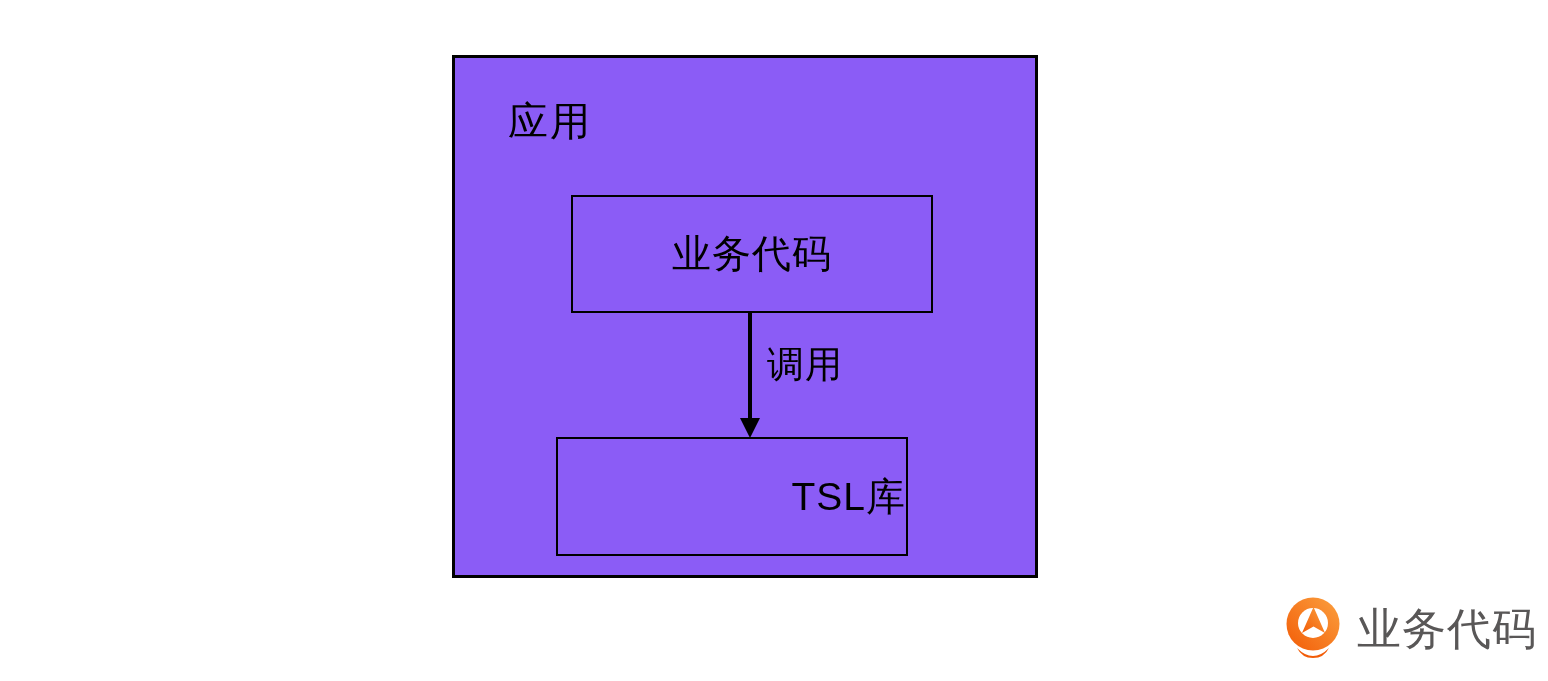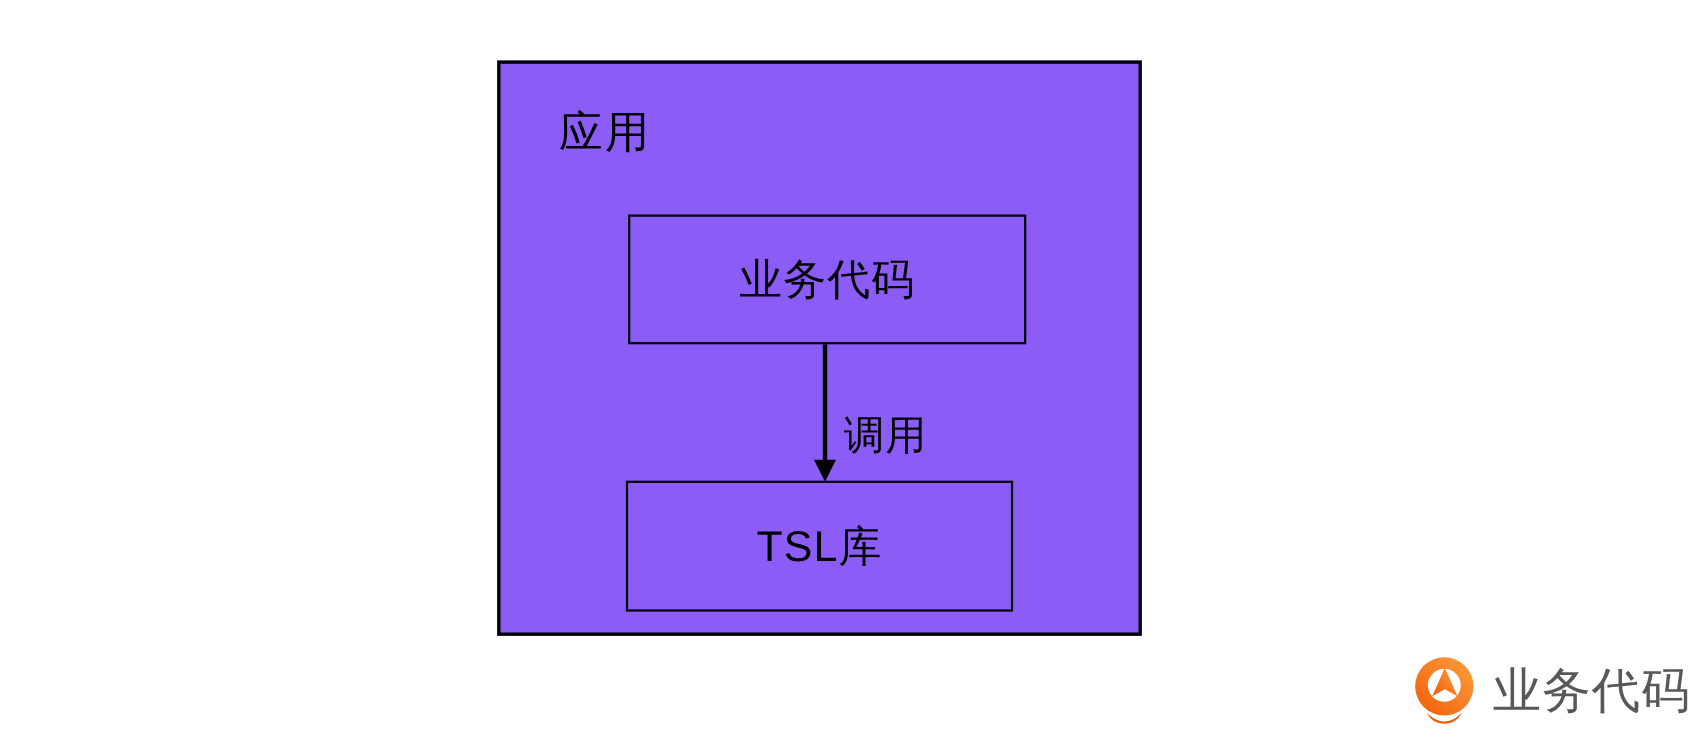--- a/index.html
+++ b/index.html
@@ -49,40 +49,41 @@
   }
 
   .node-business {
     left: 116px;  
     top: 137px;   
     width: 362px;
     height: 118px;
   }
 
   .node-tsl {
-    left: 114px;  
+    left: 101px;  
     top: 379px;   
     width: 352px;
     height: 119px;
+    justify-content: flex-end;
   }
 
   
   .edge-svg {
     position: absolute;
     left: 270px;   
     top: 252px;    
     width: 50px;
     height: 130px;
     overflow: visible;
   }
 
   .edge-label {
     position: absolute;
     left: 312px;   
-    top: 313px;    
+    top: 282px;    
     font-size: 37px;
     color: #000000;
     letter-spacing: 1px;
   }
 
   
   .logo {
     position: absolute;
     left: 1280px;
     top: 597px;

